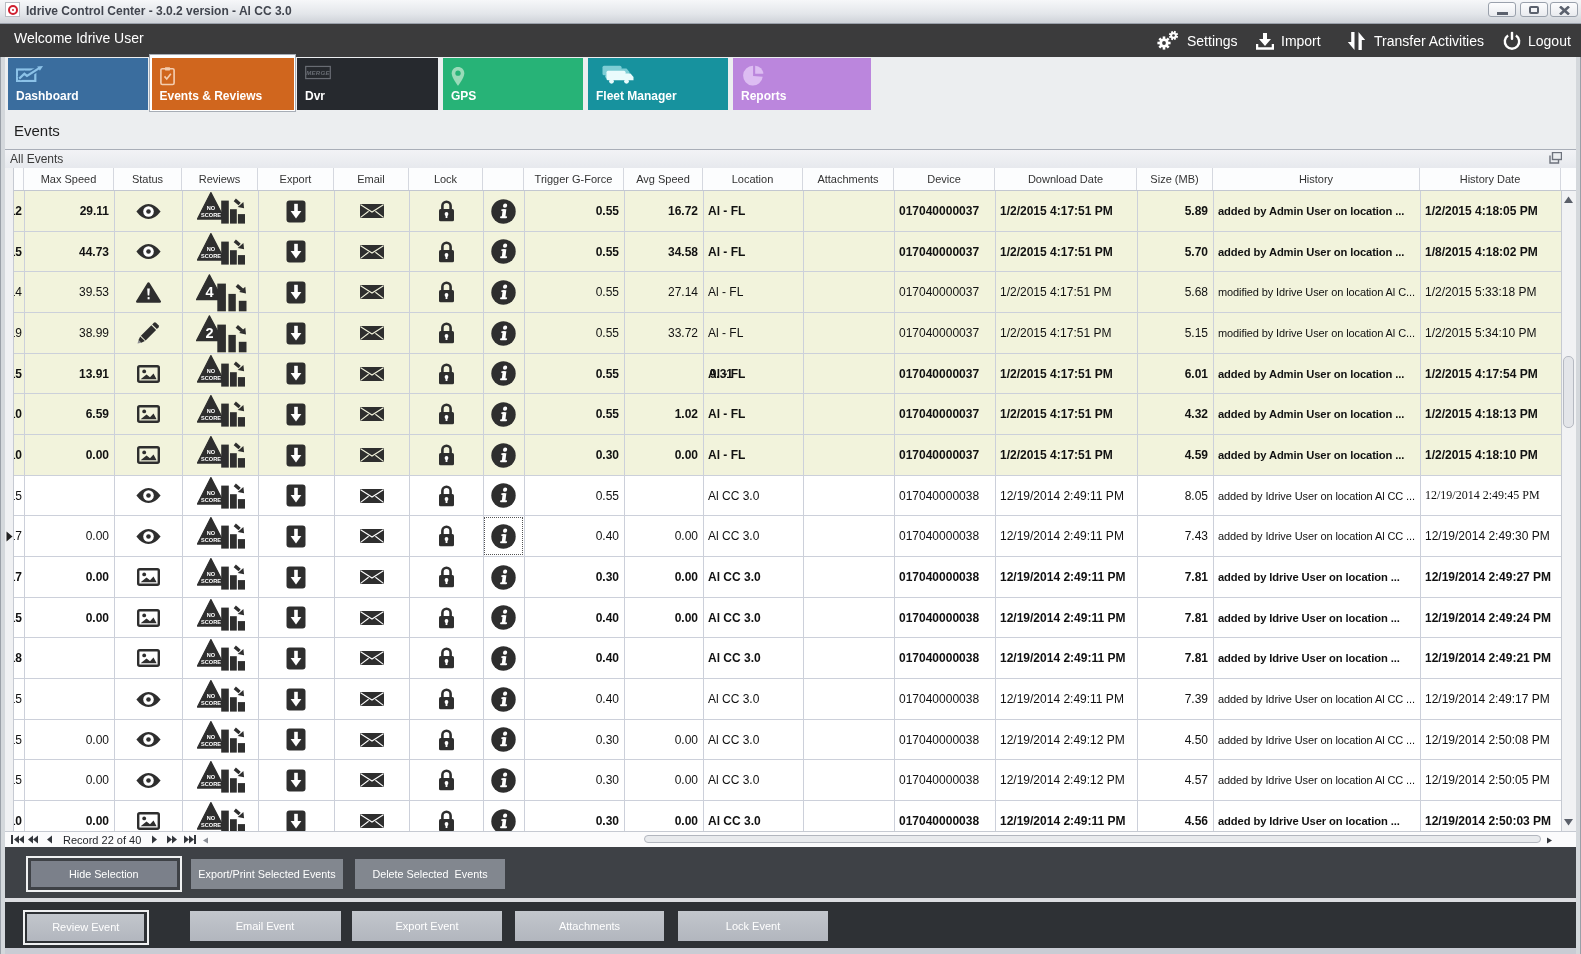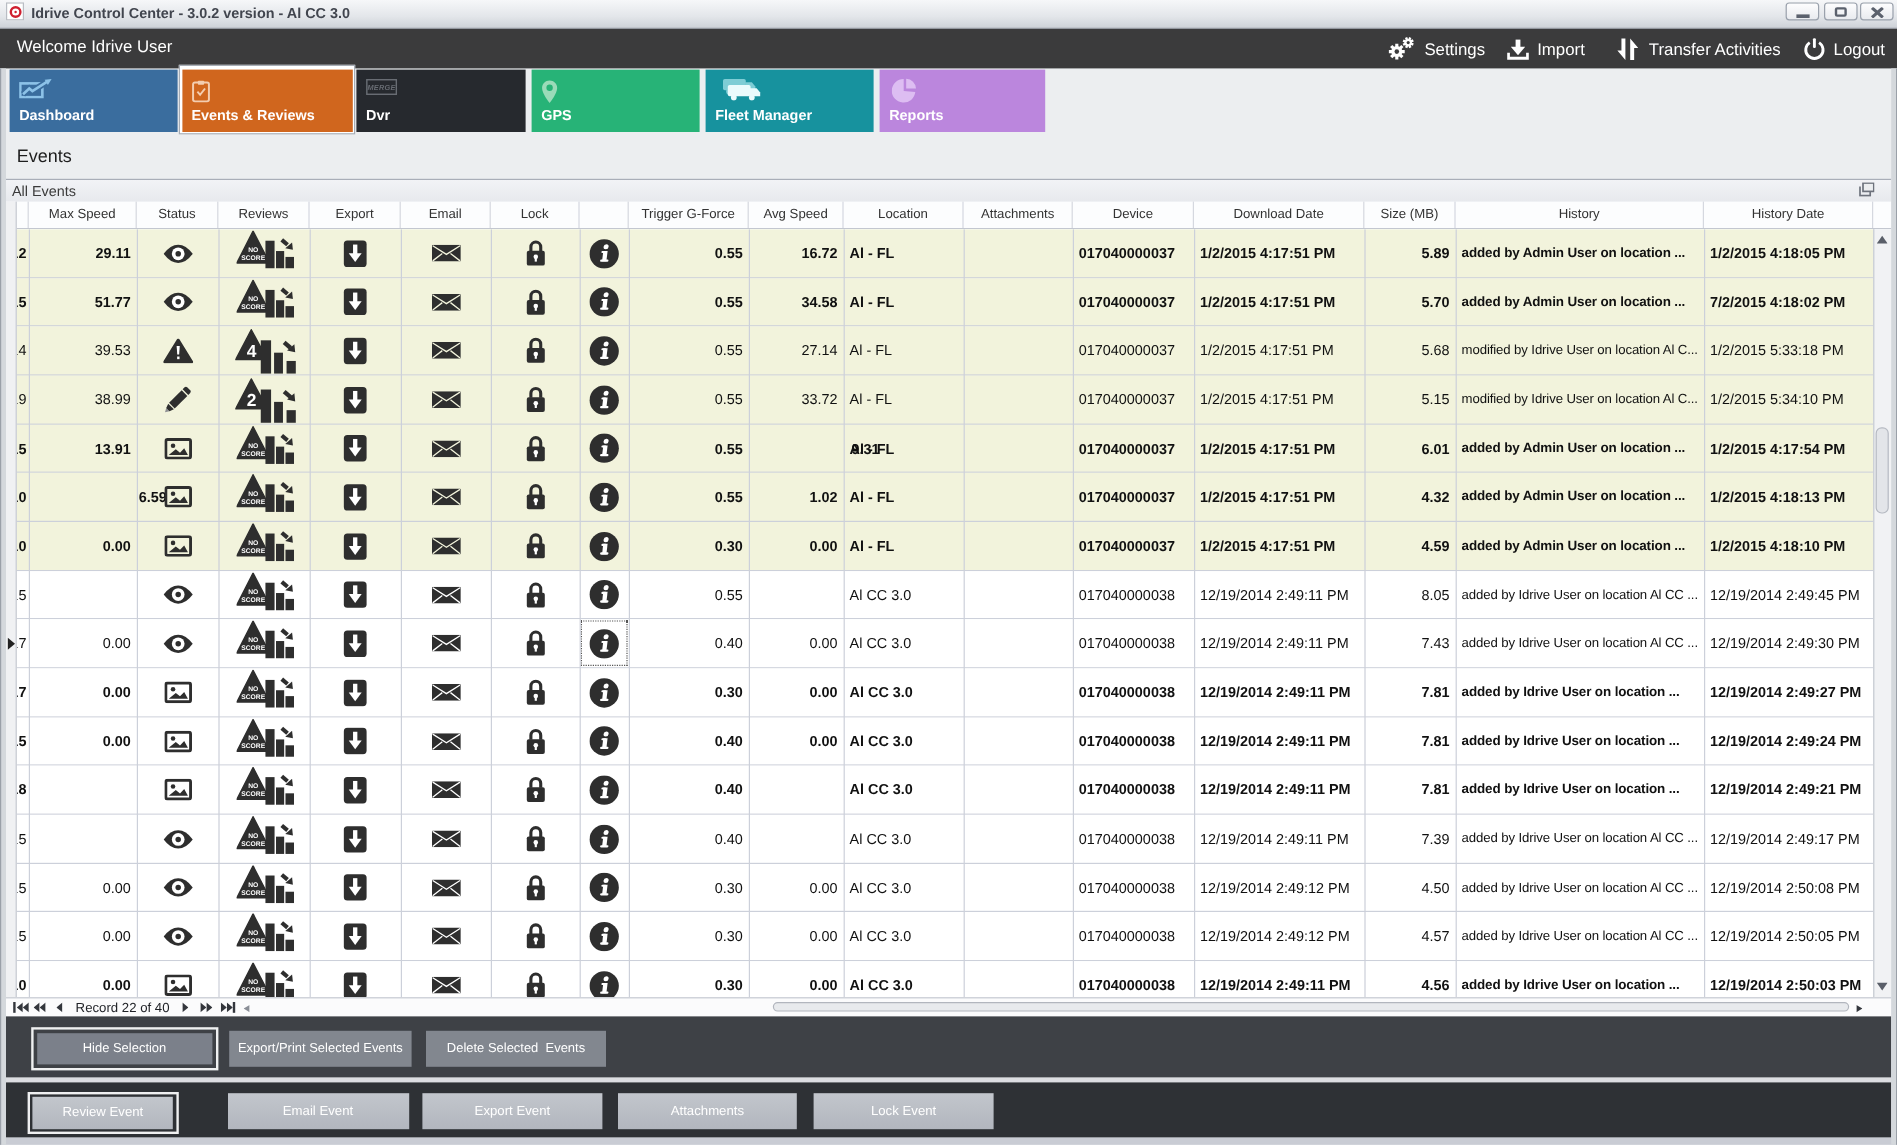--- a/index.html
+++ b/index.html
@@ -250,21 +250,21 @@
 <div class="cell txt b" style="left:889px;width:101px;">017040000037</div>
 <div class="cell txt b" style="left:990px;width:142px;">1/2/2015 4:17:51 PM</div>
 <div class="cell num b" style="left:1132px;width:76px;">5.89</div>
 <div class="cell txt b" style="left:1208px;width:207px;font-size:11.2px;letter-spacing:-0.1px;">added by Admin User on location ...</div>
 <div class="cell txt b" style="left:1415px;width:141px;">1/2/2015 4:18:05 PM</div>
 </div>
 <div class="row" style="top:41px;height:40px;background:#f2f3dc;border-bottom:1px solid #ccd0da;">
 <div class="cell b" style="left:9px;width:10px;overflow:hidden;">
         <span style="position:absolute;right:2px;">15</span>
       </div>
-<div class="cell num b" style="left:19px;width:90px;">51.77</div>
+<div class="cell num b" style="left:19px;width:90px;">44.73</div>
 <div class="cell ctr b" style="left:109px;width:68px;">
         <svg width="25" height="17" viewBox="0 0 25 17">
           <path d="M0.4 8.5 Q6 0.9 12.5 0.9 Q19 0.9 24.6 8.5 Q19 16.1 12.5 16.1 Q6 16.1 0.4 8.5 Z" fill="#2e2e2e"></path>
           <circle cx="12.5" cy="8.5" r="5.3" fill="#fff"></circle>
           <circle cx="12.5" cy="8.5" r="2.3" fill="#2e2e2e"></circle>
         </svg>
       </div>
 <div class="cell" style="left:177px;width:76px;">
         <span style="position:absolute;left:15px;top:1.3px;"><svg width="49" height="32" viewBox="0 0 49 32">
             <path d="M13.9 0.6 L27.6 27.1 L0.4 27.1 Z" fill="#2e2e2e" stroke="#2e2e2e" stroke-width="1.2" stroke-linejoin="round"></path>
@@ -310,21 +310,21 @@
           </g>
         </svg>
       </div>
 <div class="cell num b" style="left:519px;width:100px;">0.55</div>
 <div class="cell num b" style="left:619px;width:79px;">34.58</div>
 <div class="cell txt b" style="left:698px;width:100px;">Al - FL</div>
 <div class="cell txt b" style="left:889px;width:101px;">017040000037</div>
 <div class="cell txt b" style="left:990px;width:142px;">1/2/2015 4:17:51 PM</div>
 <div class="cell num b" style="left:1132px;width:76px;">5.70</div>
 <div class="cell txt b" style="left:1208px;width:207px;font-size:11.2px;letter-spacing:-0.1px;">added by Admin User on location ...</div>
-<div class="cell txt b" style="left:1415px;width:141px;">7/2/2015 4:18:02 PM</div>
+<div class="cell txt b" style="left:1415px;width:141px;">1/8/2015 4:18:02 PM</div>
 </div>
 <div class="row" style="top:81px;height:41px;background:#f2f3dc;border-bottom:1px solid #ccd0da;">
 <div class="cell" style="left:9px;width:10px;overflow:hidden;">
         <span style="position:absolute;right:2px;">14</span>
       </div>
 <div class="cell num" style="left:19px;width:90px;">39.53</div>
 <div class="cell ctr" style="left:109px;width:68px;">
         <svg width="25" height="21" viewBox="0 0 25 21">
           <path d="M12.5 1.4 L23.8 19.6 L1.2 19.6 Z" fill="#2e2e2e" stroke="#2e2e2e" stroke-width="2.4" stroke-linejoin="round"></path>
           <path d="M11.2 6.4 L13.8 6.4 L13.3 13.4 L11.7 13.4 Z" fill="#fff"></path>
@@ -513,21 +513,21 @@
 <div class="cell txt b" style="left:889px;width:101px;">017040000037</div>
 <div class="cell txt b" style="left:990px;width:142px;">1/2/2015 4:17:51 PM</div>
 <div class="cell num b" style="left:1132px;width:76px;">6.01</div>
 <div class="cell txt b" style="left:1208px;width:207px;font-size:11.2px;letter-spacing:-0.1px;">added by Admin User on location ...</div>
 <div class="cell txt b" style="left:1415px;width:141px;">1/2/2015 4:17:54 PM</div>
 </div>
 <div class="row" style="top:203px;height:41px;background:#f2f3dc;border-bottom:1px solid #ccd0da;">
 <div class="cell b" style="left:9px;width:10px;overflow:hidden;">
         <span style="position:absolute;right:2px;">10</span>
       </div>
-<div class="cell num b" style="left:19px;width:90px;margin-left:30px;">6.59</div>
+<div class="cell num b" style="left:19px;width:90px;">6.59</div>
 <div class="cell ctr b" style="left:109px;width:68px;">
         <svg width="23" height="18" viewBox="0 0 23 18">
           <rect x="1.2" y="1.2" width="20.6" height="15.6" rx="1.5" fill="none" stroke="#2e2e2e" stroke-width="2.4"></rect>
           <circle cx="7.2" cy="6.4" r="1.9" fill="#2e2e2e"></circle>
           <path d="M3.6 14.2 L9.5 9.4 L13 12.2 L16.5 8.6 L19.6 14.2 Z" fill="#2e2e2e"></path>
         </svg>
       </div>
 <div class="cell" style="left:177px;width:76px;">
         <span style="position:absolute;left:15px;top:1.3px;"><svg width="49" height="32" viewBox="0 0 49 32">
             <path d="M13.9 0.6 L27.6 27.1 L0.4 27.1 Z" fill="#2e2e2e" stroke="#2e2e2e" stroke-width="1.2" stroke-linejoin="round"></path>
@@ -703,21 +703,21 @@
             <rect x="9.7" y="10.2" width="4" height="1.7" rx="0.8"></rect>
           </g>
         </svg>
       </div>
 <div class="cell num" style="left:519px;width:100px;">0.55</div>
 <div class="cell txt" style="left:698px;width:100px;">Al CC 3.0</div>
 <div class="cell txt" style="left:889px;width:101px;">017040000038</div>
 <div class="cell txt" style="left:990px;width:142px;">12/19/2014 2:49:11 PM</div>
 <div class="cell num" style="left:1132px;width:76px;">8.05</div>
 <div class="cell txt" style="left:1208px;width:207px;font-size:11px;letter-spacing:-0.1px;">added by Idrive User on location Al CC ...</div>
-<div class="cell txt" style="left:1415px;width:159px;">12/19/2014 2:49:45 PM</div>
+<div class="cell txt" style="left:1415px;width:159px;font-family:Liberation Serif, serif;">12/19/2014 2:49:45 PM</div>
 </div>
 <div class="row" style="top:325px;height:41px;background:#fff;border-bottom:1px solid #ccd0da;">
 <div class="cell" style="left:9px;width:10px;overflow:hidden;">
         <span style="position:absolute;right:2px;">17</span>
       </div>
 <div class="cell num" style="left:19px;width:90px;">0.00</div>
 <div class="cell ctr" style="left:109px;width:68px;">
         <svg width="25" height="17" viewBox="0 0 25 17">
           <path d="M0.4 8.5 Q6 0.9 12.5 0.9 Q19 0.9 24.6 8.5 Q19 16.1 12.5 16.1 Q6 16.1 0.4 8.5 Z" fill="#2e2e2e"></path>
           <circle cx="12.5" cy="8.5" r="5.3" fill="#fff"></circle>

